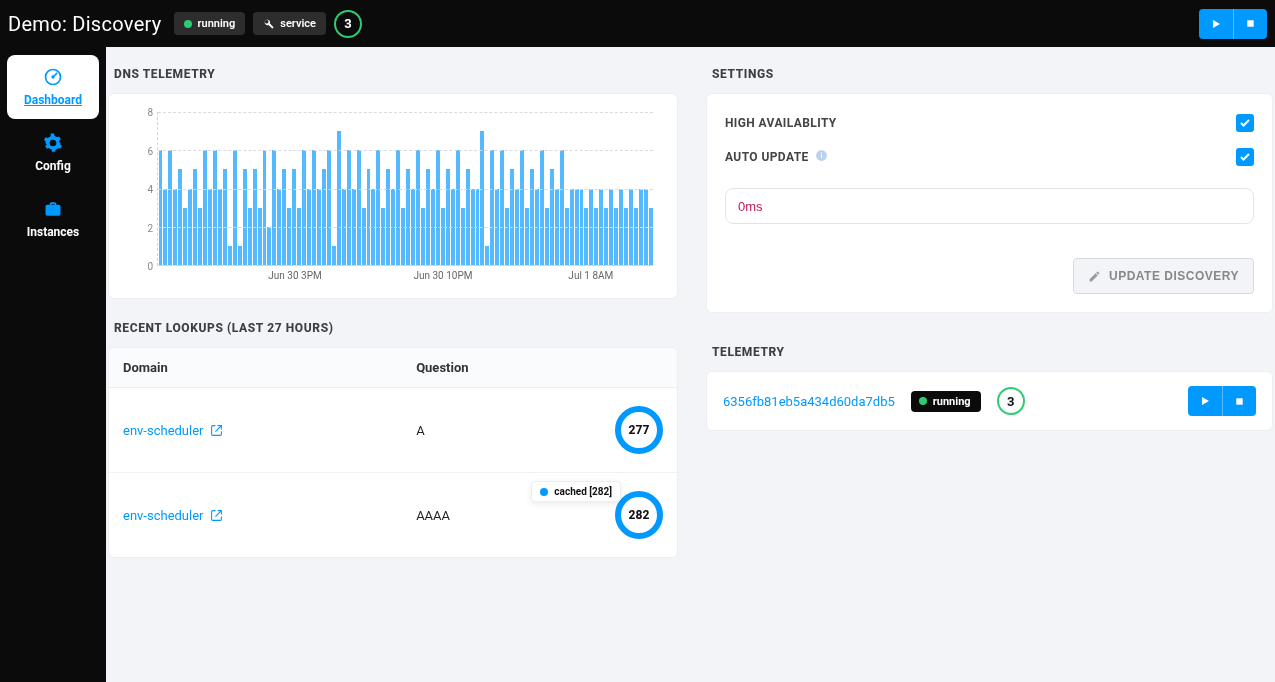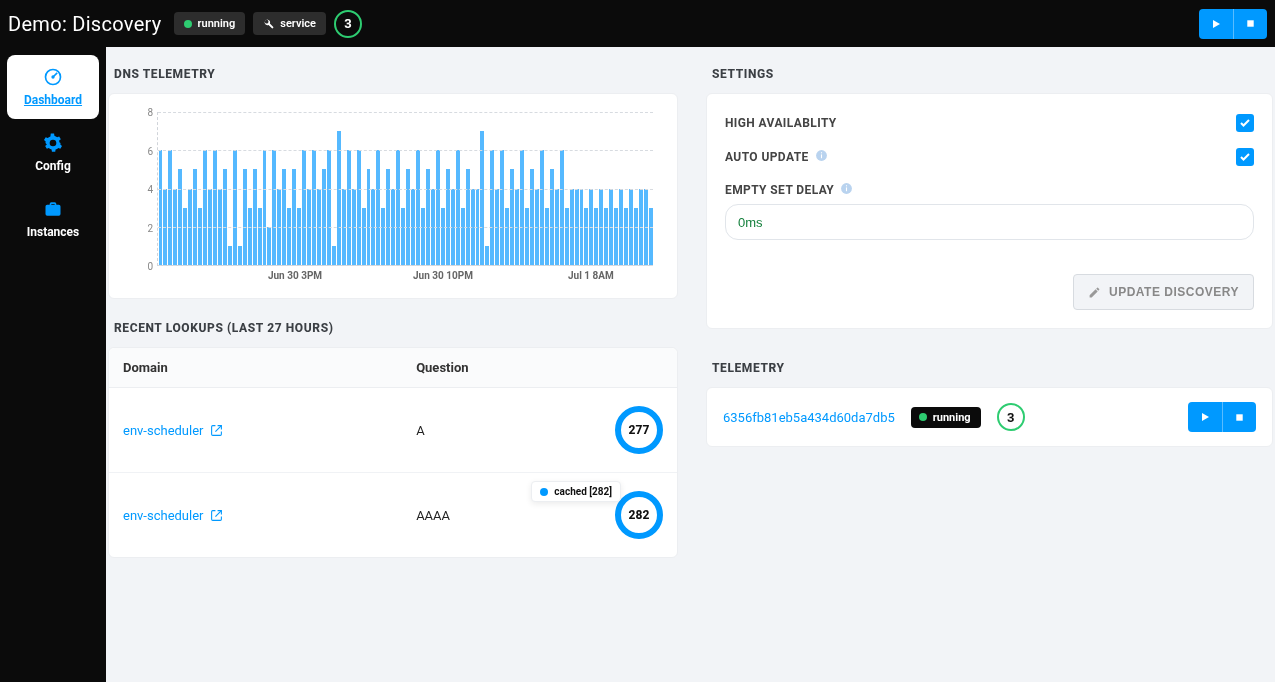--- a/index.html
+++ b/index.html
@@ -70,21 +70,21 @@
   .chart-wrap { position:relative; height:180px; padding-left:26px; }
   .y-axis { position:absolute; left:12px; top:4px; bottom:22px; width:14px; }
   .y-tick { position:absolute; right:0; font-size:10px; color:#888; transform:translateY(50%); }
   .plot {
     position:absolute; left:30px; right:6px; top:4px; bottom:22px;
     border-left:1px dashed #d0d4da; border-bottom:1px solid #d0d4da;
   }
   .gridline { position:absolute; left:0; right:0; border-top:1px dashed #d7dbe0; }
   .bars { position:absolute; left:0; right:0; bottom:0; top:0; display:flex; align-items:flex-end; gap:0; }
   .bar { flex:1; margin:0 0.5px; background:#55b9ff; min-width:0; }
-  .x-axis { position:absolute; left:30px; right:9px; bottom:0; height:22px;font-weight:bold; }
+  .x-axis { position:absolute; left:30px; right:9px; bottom:0; height:22px; }
   .x-tick { position:absolute; top:4px; font-size:10px; color:#666; transform:translateX(-50%); white-space:nowrap; }
 
   
   .table { width:100%; border-collapse:collapse; }
   .table th { text-align:left; font-size:13px; font-weight:700; color:#333; padding:12px 14px; border-bottom:1px solid #eceef1; background:#fafbfc; }
   .table th:first-child { border-top-left-radius:6px; }
   .table th:last-child { border-top-right-radius:6px; }
   .table td { font-size:13px; padding:18px 14px; border-bottom:1px solid #f0f2f5; vertical-align:middle; }
   .table tr:last-child td { border-bottom:none; }
   .link { color:#0099ff; text-decoration:none; display:inline-flex; align-items:center; gap:6px; cursor:pointer; }
@@ -107,22 +107,22 @@
   
   .settings-card { padding:12px 18px 18px; }
   .setting-row { display:flex; align-items:center; padding:8px 0; font-size:12px; font-weight:700; color:#444; letter-spacing:0.4px; }
   .setting-row .info-icon { margin-left:6px; color:#9bbbe0; }
   .checkbox {
     width:18px; height:18px; background:#0099ff; border-radius:3px; margin-left:auto;
     display:flex; align-items:center; justify-content:center; cursor:pointer;
   }
   .checkbox svg { display:block; }
   .input {
-    width:100%; height:36px; border:1px solid #e1e5ea; border-radius:13px;
-    padding:0 12px; font-size:13px; color:#15803d; margin-top:6px;
+    width:100%; height:36px; border:1px solid #e1e5ea; border-radius:8px;
+    padding:0 12px; font-size:13px; color:#be185d; margin-top:6px;
   }
   .btn-update {
     float:right; margin-top:26px; background:#f2f4f7; border:1px solid #d7dbe0;
     color:#888; font-size:12px; font-weight:800; letter-spacing:0.5px;
     padding:10px 14px; border-radius:4px; display:inline-flex; align-items:center; gap:8px;
     cursor:not-allowed;
   }
 
   
   .container-card { padding:14px 16px; display:flex; align-items:center; gap:16px; }
@@ -410,30 +410,20 @@
                 <rect x="11" y="6" width="2" height="2" fill="#fff"></rect>
               </svg>
           </span>
           <div class="checkbox">
             <svg width="12" height="12" viewBox="0 0 24 24" fill="none" stroke="#fff" stroke-width="4">
                 <path d="M4 12l5 5L20 6"></path>
               </svg>
           </div>
         </div>
         <div class="setting-row" style="flex-direction:column; align-items:stretch;">
-          <div style="display:flex; align-items:center;">
-            <span>EMPTY SET DELAY</span>
-            <span class="info-icon">
-              <svg width="13" height="13" viewBox="0 0 24 24" fill="#b9d3ef">
-                  <circle cx="12" cy="12" r="10"></circle>
-                  <rect x="11" y="10" width="2" height="7" fill="#fff"></rect>
-                  <rect x="11" y="6" width="2" height="2" fill="#fff"></rect>
-                </svg>
-            </span>
-          </div>
           <input class="input" value="0ms" style="">
         </div>
         <button class="btn-update">
           <svg width="13" height="13" viewBox="0 0 24 24" fill="#999">
               <path d="M3 17.25V21h3.75L17.8 9.94l-3.75-3.75L3 17.25zM20.7 7.04a1 1 0 000-1.41l-2.34-2.34a1 1 0 00-1.41 0l-1.83 1.83 3.75 3.75 1.83-1.83z"></path>
             </svg>
           <span>UPDATE DISCOVERY</span>
         </button>
       </div>
 

